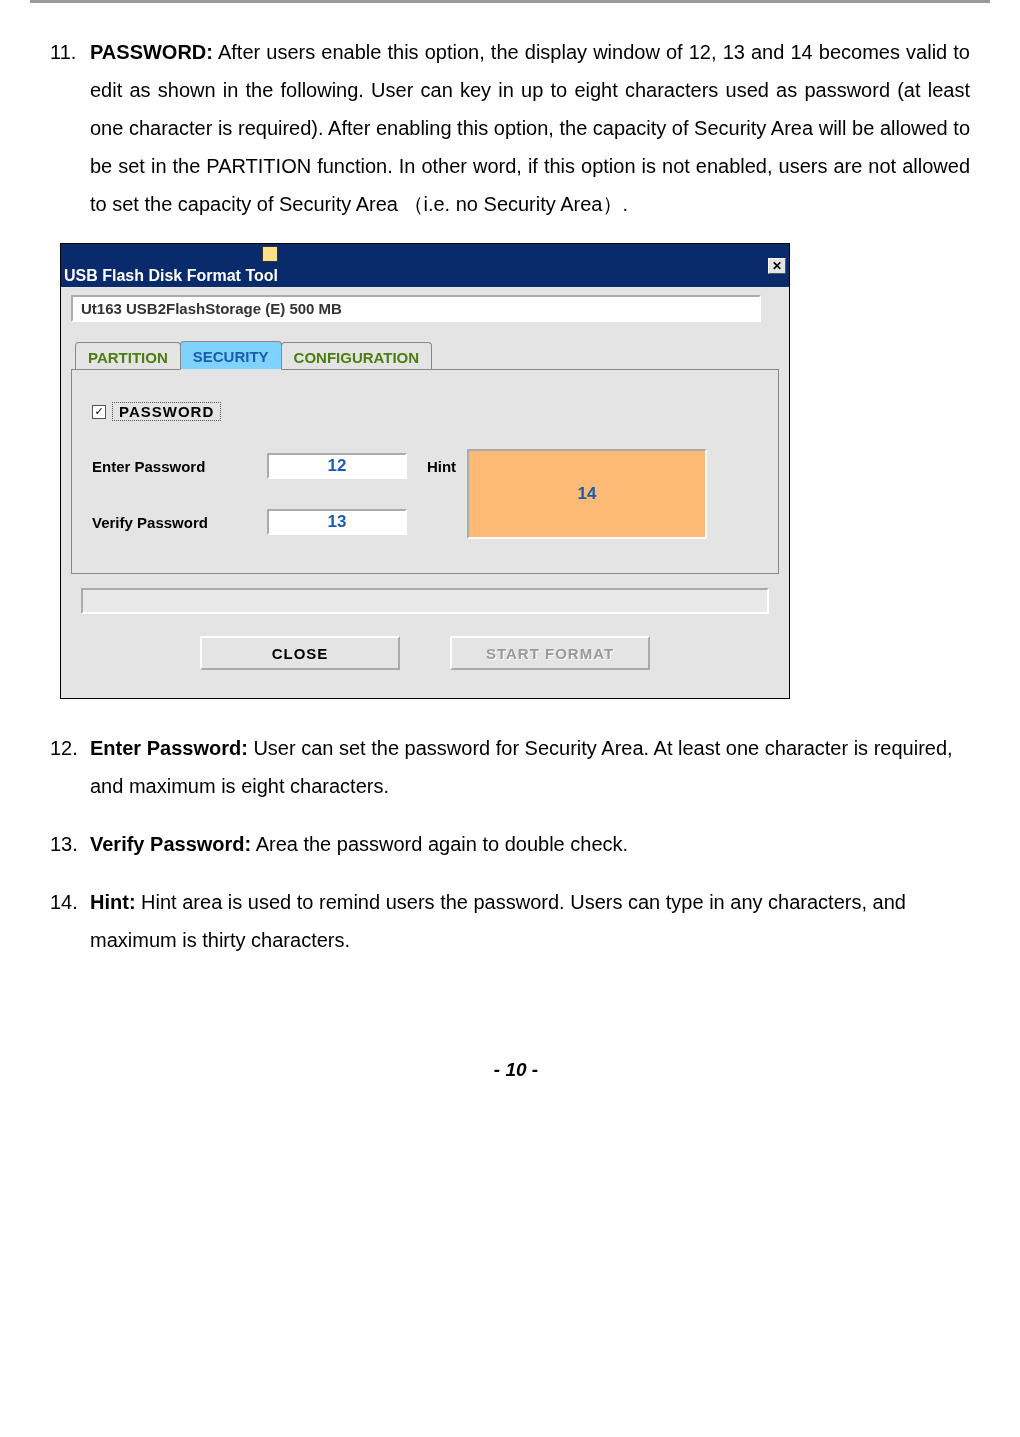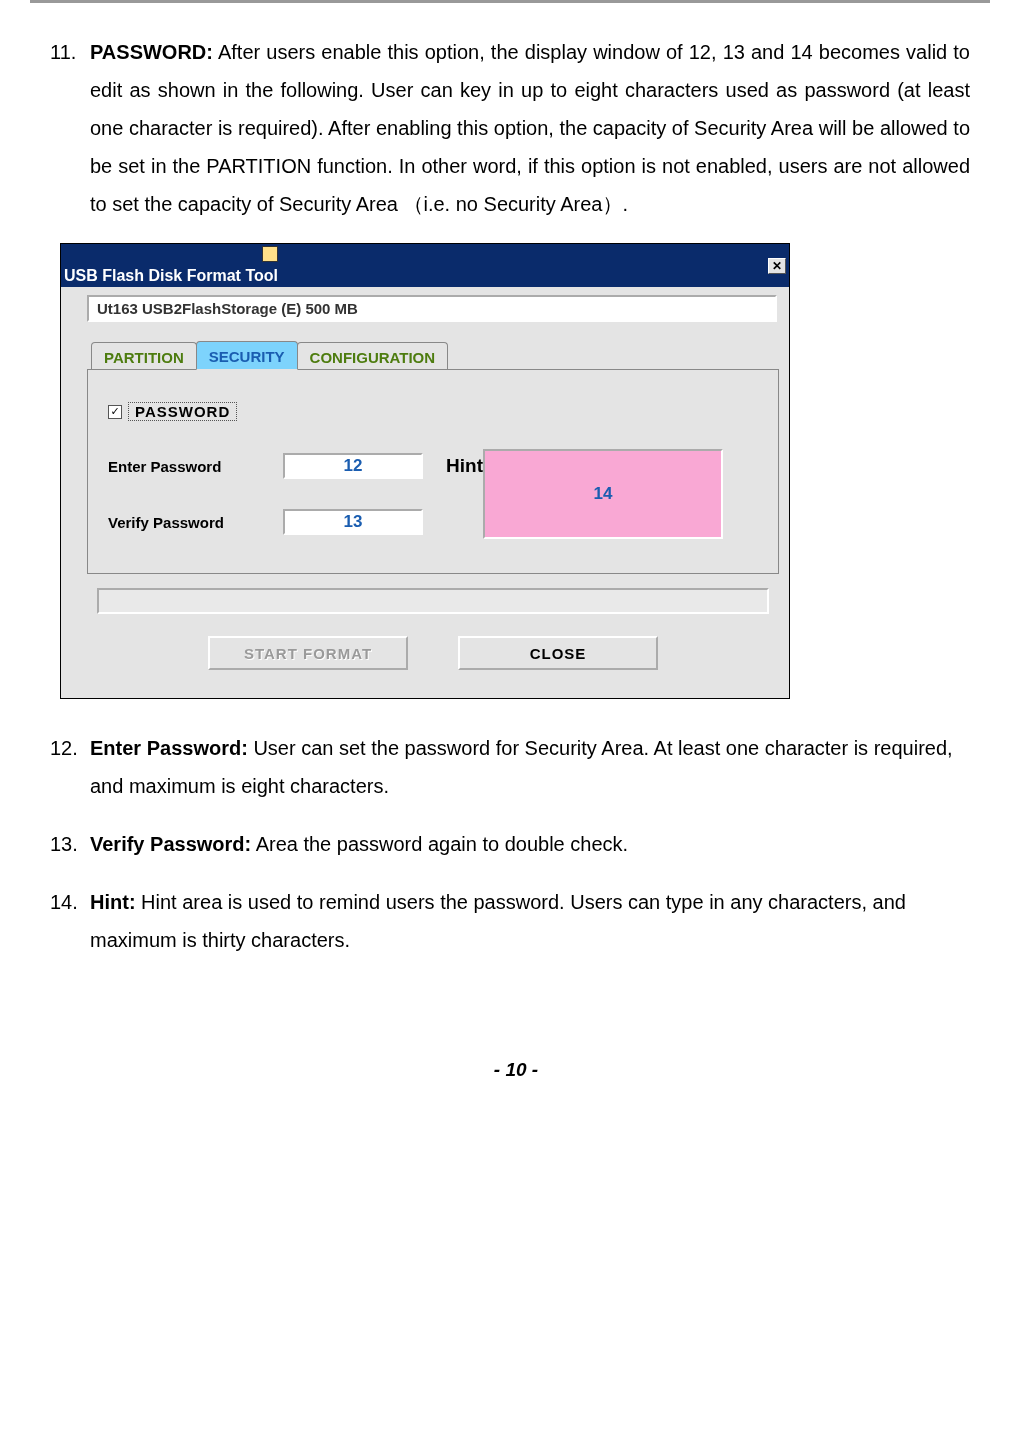--- a/index.html
+++ b/index.html
@@ -64,21 +64,20 @@
     .close-btn {
       background:#e4e4e4;
       border:1px solid #fff;
       border-right-color:#555; border-bottom-color:#555;
       width:18px; height:16px;
       display:flex;align-items:center;justify-content:center;
       font-family: Arial; font-weight:bold; font-size:12px; color:#000;
     }
     .win-body {
       padding: 8px 10px 10px 10px;
-      margin-left: 16px;
     }
     .dropdown {
       border:2px inset #fff;
       background:#fff;
       padding:3px 8px;
       font-weight:bold;
       font-size:15px;
       color:#333;
       width: 690px;
       margin-bottom: 18px;
@@ -138,23 +137,23 @@
       row-gap: 22px;
       align-items:center;
     }
     .fld-label { font-weight:bold; font-size:15px; }
     .fld-input {
       border:2px inset #fff; background:#fff;
       height:26px;
       display:flex;align-items:center;justify-content:center;
       font-weight:bold; color:#1a5db0; font-size:17px;
     }
-    .hint-label { font-weight:bold; font-size:19px; text-align:right;padding-left:9px;}
+    .hint-label { font-weight:bold; font-size:15px; text-align:center;padding-left:9px;}
     .hint-box {
-      border:2px inset #fff; background:#f9a8d4;
+      border:2px inset #fff; background:#fdba74;
       height: 90px;
       grid-row: span 2;
       display:flex;align-items:center;justify-content:center;
       font-weight:bold; color:#1a5db0; font-size:17px;
     }
     .spacer-cell{}
     .status-bar {
       border:2px inset #fff; background:#e9e9e9;
       height:26px; margin:14px 10px 0 10px;
     }
@@ -222,22 +221,22 @@
             <div class="hint-label">Hint</div>
             <div class="hint-box">14</div>
 
             <div class="fld-label">Verify Password</div>
             <div class="fld-input">13</div>
             <div class="spacer-cell"></div>
           </div>
         </div>
         <div class="status-bar"></div>
         <div class="btn-row">
+          <div class="win-btn">CLOSE</div>
           <div class="win-btn disabled">START FORMAT</div>
-          <div class="win-btn">CLOSE</div>
         </div>
       </div>
     </div>
   </div>
 
   <div class="list-item">
     <div class="list-num">12.</div>
     <div class="list-body">
       <span class="bold">Enter Password:</span><span> User can set the password for Security Area. At least one character is required, and maximum is eight characters.</span>
     </div>

